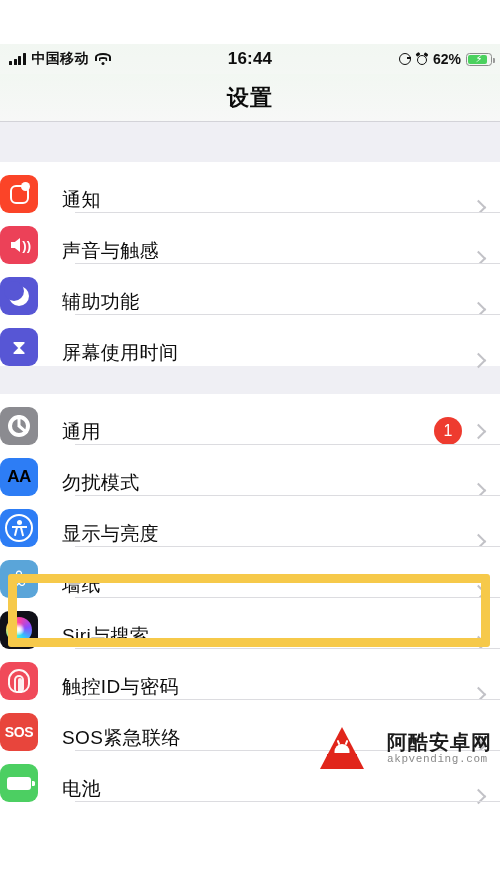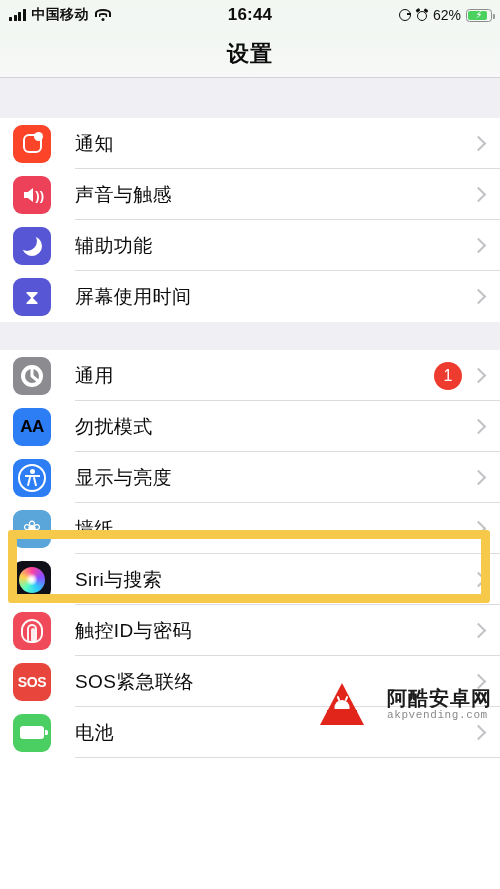--- a/index.html
+++ b/index.html
@@ -2,21 +2,21 @@
 <html><head>
 <meta charset="utf-8">
 <style>
   * { margin:0; padding:0; box-sizing:border-box; }
   html,body {
     width:500px; height:889px;
     font-family:"Liberation Sans","DejaVu Sans",sans-serif;
     background:#ffffff;
     overflow:hidden;
   }
-  #screen { position:relative; width:500px; height:731px; background:#fff; }
+  #screen { position:relative; width:500px; height:731px; background:#fff;margin-top:44px; }
 
   
   .statusbar{
     position:relative; height:30px; width:100%;
     background:linear-gradient(180deg,#f2f7f2 0%,#f4f7f4 100%);
     display:flex; align-items:center;
   }
   .sb-left{ position:absolute; left:9px; display:flex; align-items:center; gap:6px; }
   .sb-center{ position:absolute; left:0; right:0; text-align:center;
               font-size:17px; font-weight:bold; color:#0d0d0d; letter-spacing:.2px; }
@@ -42,21 +42,21 @@
   .rotlock:after{content:"";position:absolute;right:-1px;top:3.4px;width:4px;height:1.6px;background:#111;}
 
   .alarm{ position:relative; width:12px;height:12px; }
   .alarm .face{ position:absolute;left:1px;top:2px;width:10px;height:10px;
                 border:1.8px solid #111;border-radius:50%; }
   .alarm .e1,.alarm .e2{ position:absolute;top:0;width:3.5px;height:3px;background:#111;
                 border-radius:1px; }
   .alarm .e1{ left:0px; transform:rotate(-35deg); }
   .alarm .e2{ right:0px; transform:rotate(35deg); }
 
-  .batt-pct{ font-size:14px; font-weight:normal; color:#111; }
+  .batt-pct{ font-size:14px; font-weight:bold; color:#111; }
   .batt{ position:relative; width:26px; height:13px; border:1.5px solid #8c8c8c;
          border-radius:3.5px; }
   .batt:after{ content:""; position:absolute; right:-3.5px; top:4px; width:2px;height:5px;
                background:#9a9a9a; border-radius:0 1px 1px 0; }
   .batt .fill{ position:absolute; left:1px; top:1px; bottom:1px; width:78%;
                background:#4ad15e; border-radius:2px; }
   .batt .bolt{ position:absolute; left:50%; top:50%; transform:translate(-50%,-50%);
                color:#fff; font-size:10px; line-height:1; }
 
   
@@ -67,22 +67,22 @@
   }
   .navtitle{ font-size:22px; font-weight:bold; color:#0b0b0b; letter-spacing:1px; }
 
   
   .gap{ background:#efeff4; }
   .gap.top{ height:40px; }
   .gap.mid{ height:28px; }
 
   .group{ background:#fff; }
   .row{
-    position:relative; display:flex; align-items:center;
-    height:51px; background:#fff; padding-left:13px; padding-right:14px;
+    position:relative; display:flex; align-items:flex-end;
+    height:51px; background:#fff; padding-right:14px;
   }
   .row .sep{
     position:absolute; left:75px; right:0; bottom:0; height:1px; background:#dcdce0;
   }
 
   .icon{
     width:38px; height:38px; border-radius:9px; flex:0 0 38px;
     display:flex; align-items:center; justify-content:center; position:relative;
     overflow:hidden;
   }

